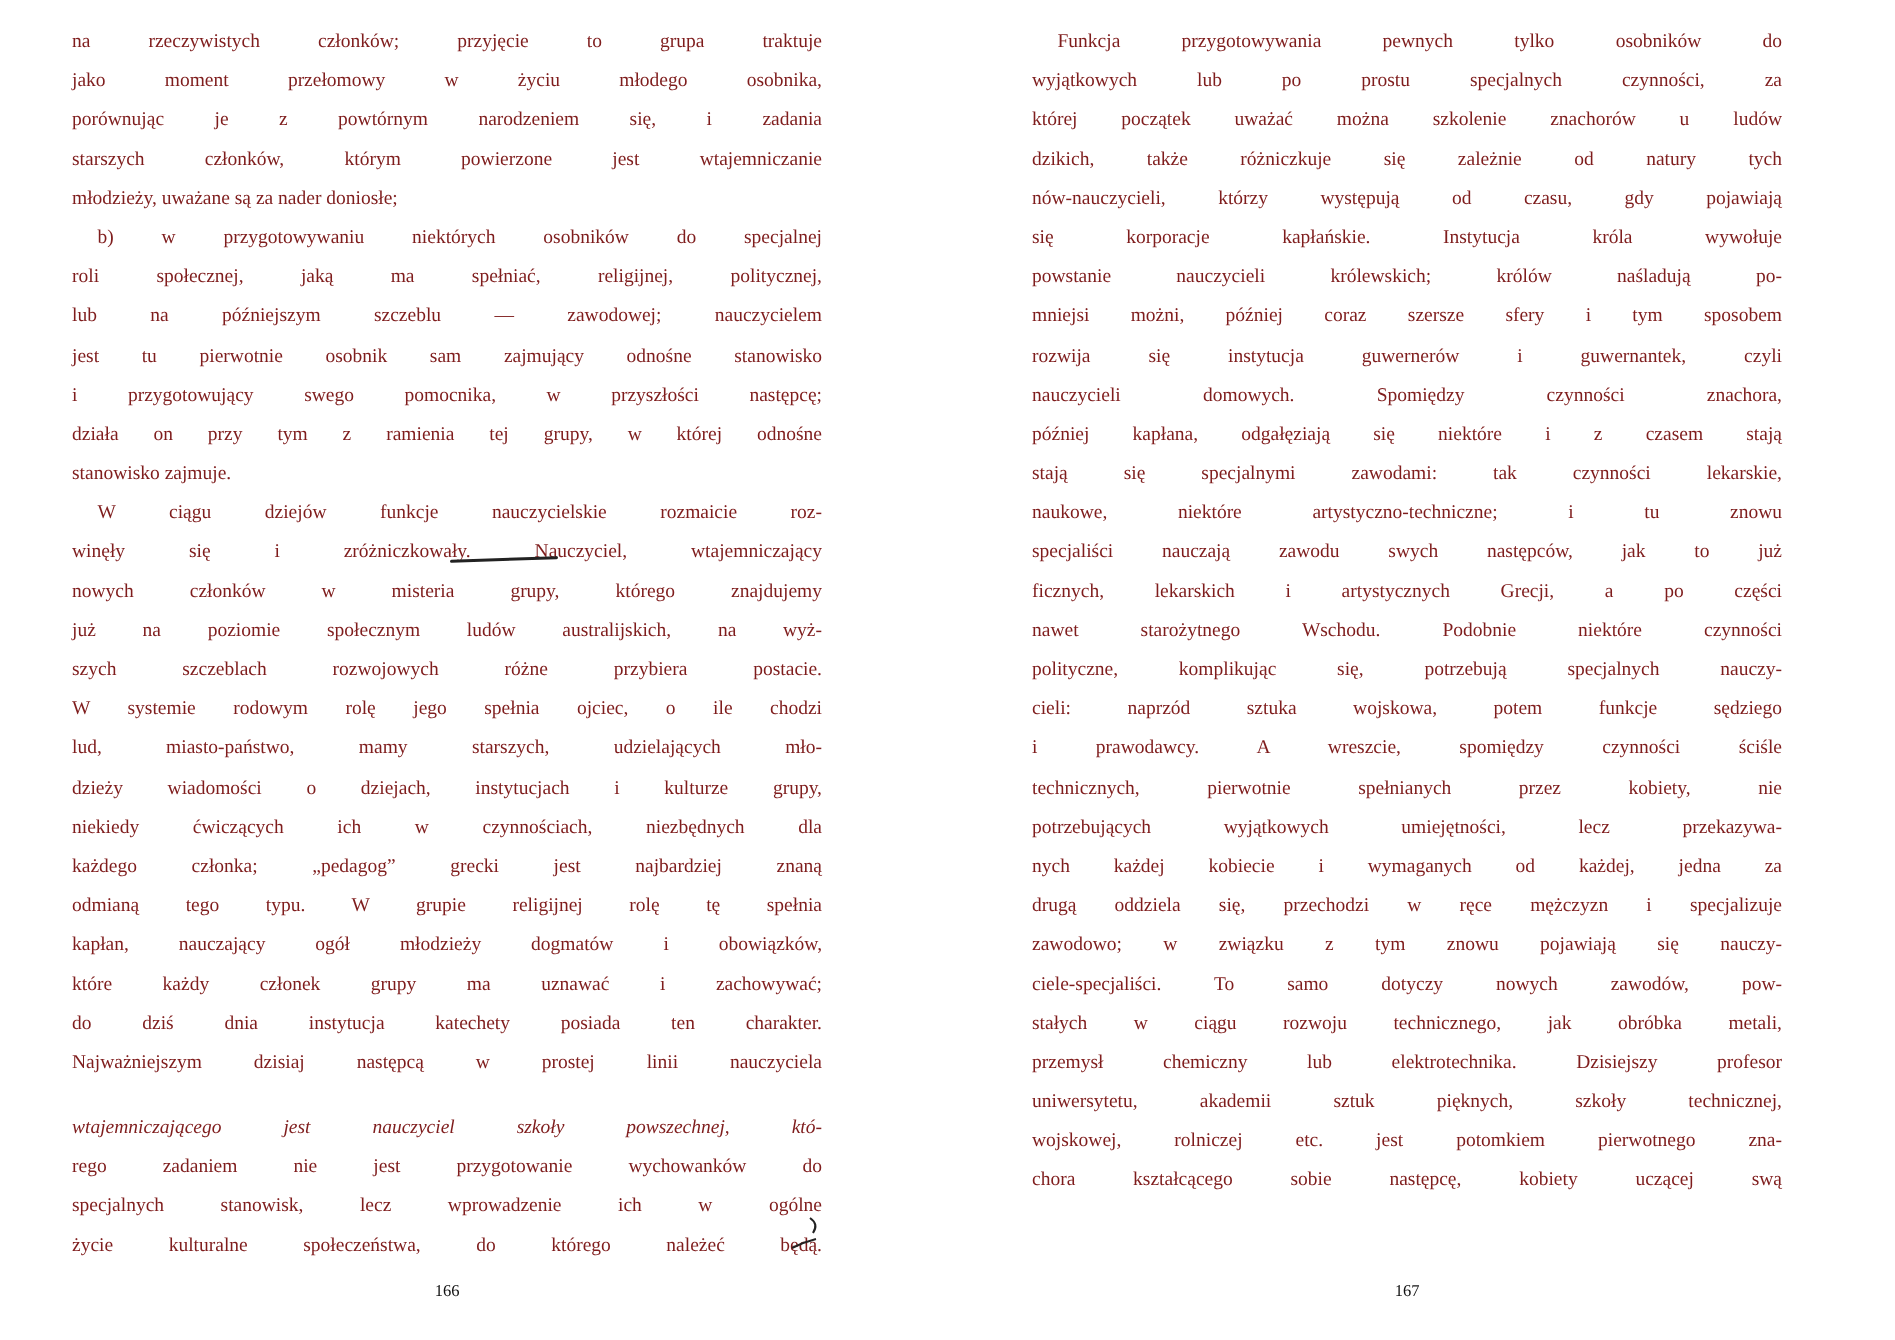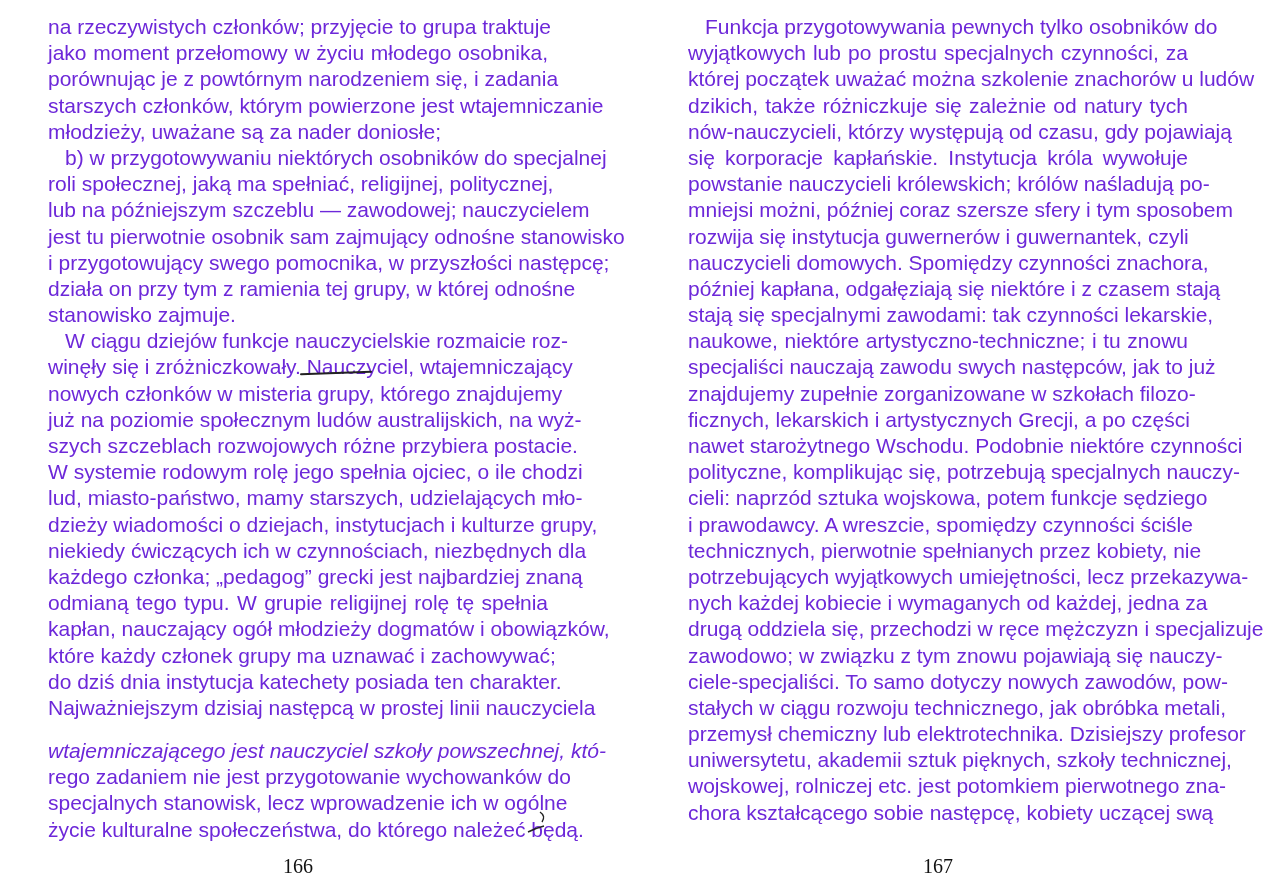--- a/index.html
+++ b/index.html
@@ -1,43 +1,43 @@
 <!DOCTYPE html>
 <html><head>
 <meta charset="utf-8">
 <style>
   html, body { margin: 0; padding: 0; background: #ffffff; }
   body { width: 1263px; height: 893px; position: relative; overflow: hidden; }
   .page {
     position: absolute;
     top: 14px;
     width: 500px;
-    font-family: Liberation Sans, sans-serif;
-    font-size: 21px;
+    font-family: Liberation Serif, serif;
+    font-size: 13px;
     line-height: 26.2px;
-    color: #6d28d9;
+    color: #7f1d1d;
   }
   .page.left { left: 48px; }
   .page.right { left: 688px; }
   .line {
     display: block;
     white-space: nowrap;
     text-align: justify;
     text-align-last: justify;
     height: 26.2px;
     overflow: visible;
   }
   .line.last { text-align-last: left; }
   .line.indent { padding-left: 17px; }
   .italic { font-style: italic; margin-top: 17px; }
   .page-number {
     position: absolute;
     top: 855px;
     font-family: "Liberation Serif", "DejaVu Serif", serif;
-    font-size: 20px;
+    font-size: 11px;
     color: #111111;
     width: 60px;
     text-align: center;
   }
   .page-number.left { left: 268px; }
   .page-number.right { left: 908px; }
   .underline-mark {
     position: absolute;
     height: 2px;
     background: #222;
@@ -92,21 +92,20 @@
   <span class="line">nów-nauczycieli, którzy występują od czasu, gdy pojawiają</span>
   <span class="line">się korporacje kapłańskie. Instytucja króla wywołuje</span>
   <span class="line">powstanie nauczycieli królewskich; królów naśladują po-</span>
   <span class="line">mniejsi możni, później coraz szersze sfery i tym sposobem</span>
   <span class="line">rozwija się instytucja guwernerów i guwernantek, czyli</span>
   <span class="line">nauczycieli domowych. Spomiędzy czynności znachora,</span>
   <span class="line">później kapłana, odgałęziają się niektóre i z czasem stają</span>
   <span class="line">stają się specjalnymi zawodami: tak czynności lekarskie,</span>
   <span class="line">naukowe, niektóre artystyczno-techniczne; i tu znowu</span>
   <span class="line">specjaliści nauczają zawodu swych następców, jak to już</span>
-  <span class="line">znajdujemy zupełnie zorganizowane w szkołach filozo-</span>
   <span class="line">ficznych, lekarskich i artystycznych Grecji, a po części</span>
   <span class="line">nawet starożytnego Wschodu. Podobnie niektóre czynności</span>
   <span class="line">polityczne, komplikując się, potrzebują specjalnych nauczy-</span>
   <span class="line">cieli: naprzód sztuka wojskowa, potem funkcje sędziego</span>
   <span class="line">i prawodawcy. A wreszcie, spomiędzy czynności ściśle</span>
   <span class="line">technicznych, pierwotnie spełnianych przez kobiety, nie</span>
   <span class="line">potrzebujących wyjątkowych umiejętności, lecz przekazywa-</span>
   <span class="line">nych każdej kobiecie i wymaganych od każdej, jedna za</span>
   <span class="line">drugą oddziela się, przechodzi w ręce mężczyzn i specjalizuje</span>
   <span class="line">zawodowo; w związku z tym znowu pojawiają się nauczy-</span>

